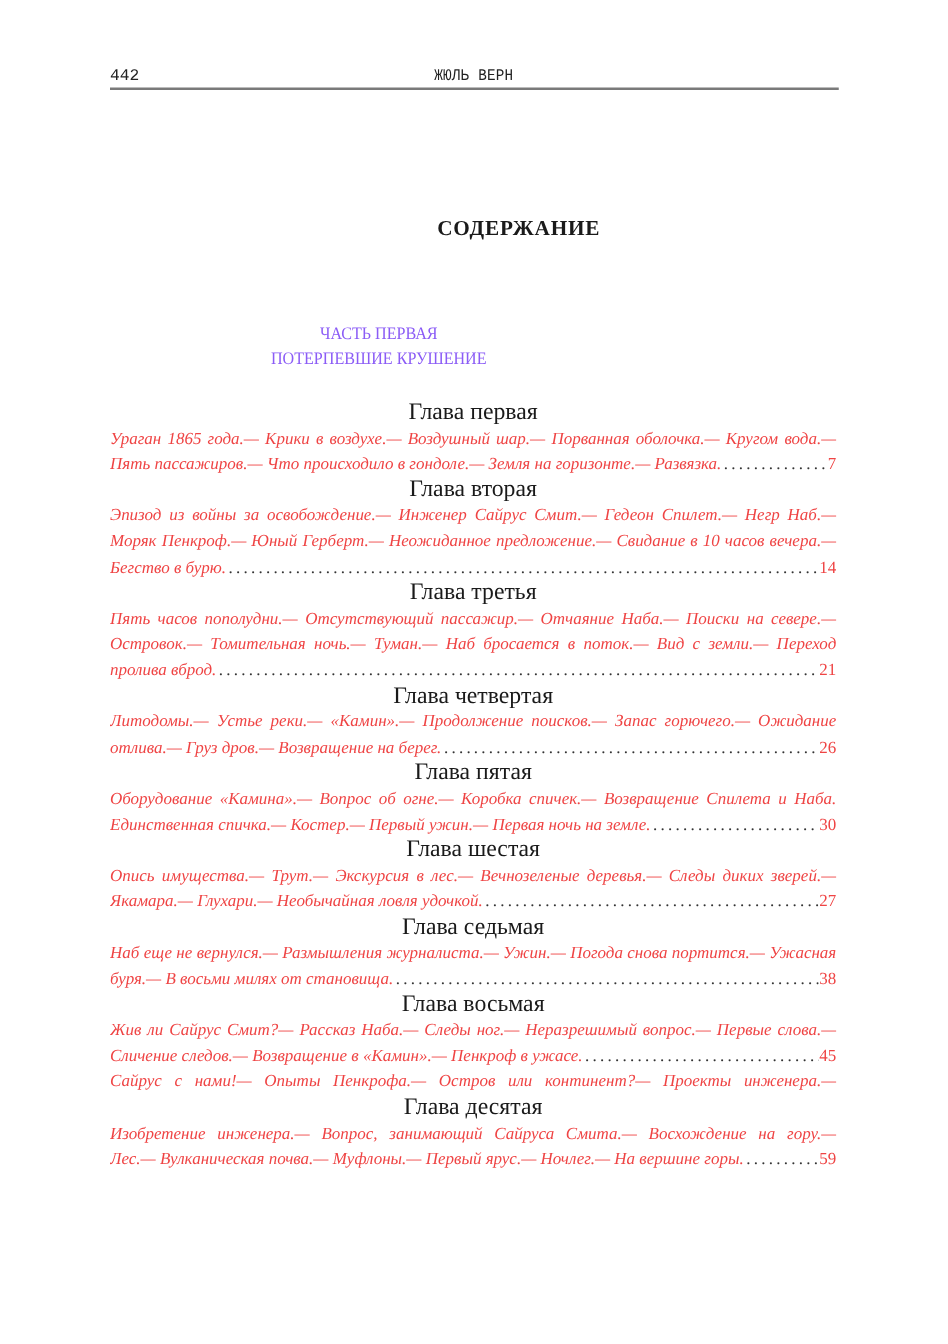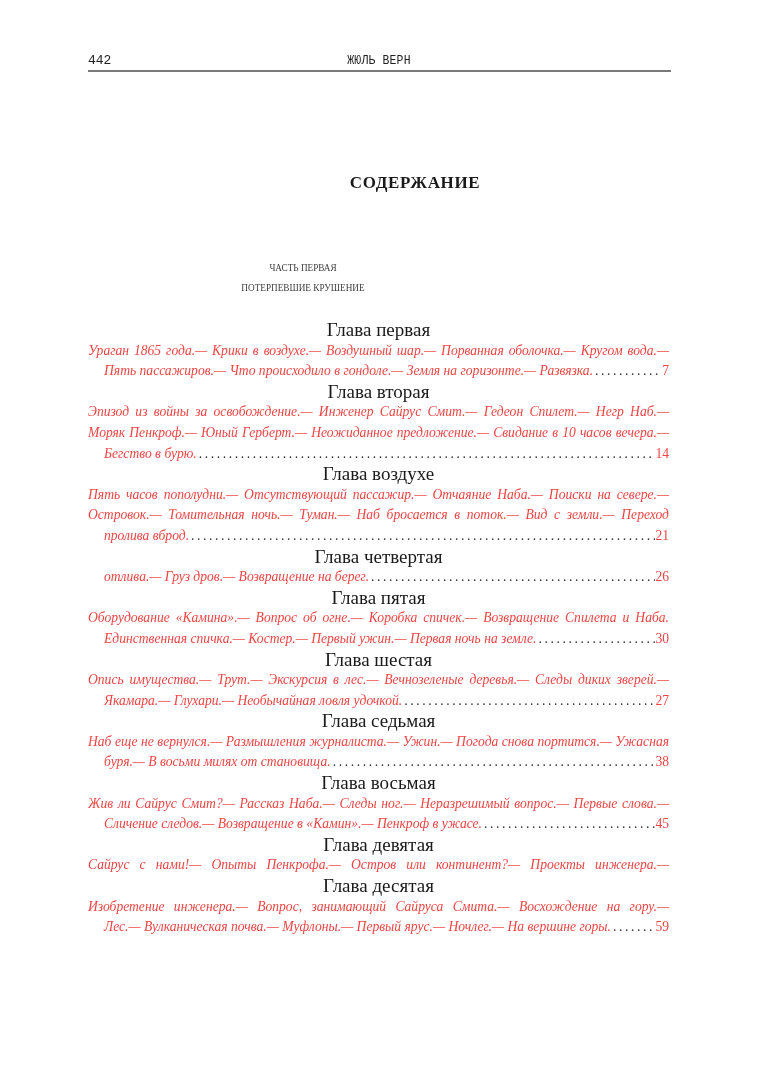--- a/index.html
+++ b/index.html
@@ -59,23 +59,23 @@
       letter-spacing: 0.6px;
       color: #1a1a1a;
       padding-left: 36px;
     }
     .part-block {
       position: absolute;
       left: 0;
       width: 606px;
       top: 258px;
       text-align: center;
-      font-size: 10px;
+      font-size: 14px;
       line-height: 20px;
-      color: #404040;
+      color: #8b5cf6;
     }
     .part-block div {
       transform: scaleX(0.92);
     }
     .chapters {
       position: absolute;
       left: 88px;
       top: 320px;
       width: 581px;
       font-size: 13.6px;
@@ -97,21 +97,20 @@
       overflow: hidden;
       color: #ef4444;
     }
     .chapter-line.last {
       display: flex;
       text-align: left;
       text-align-last: auto;
     }
     .chapter-line.last .txt {
       flex: 0 0 auto;
-      margin-left: 16px;
     }
     .chapter-line.last .leader {
       flex: 1 1 auto;
       overflow: hidden;
       font-style: normal;
       letter-spacing: 2.2px;
       padding: 0 2px;
       color: #333;
     }
     .chapter-line.last .leader::before {
@@ -158,32 +157,33 @@
     <div class="chapter-line">Эпизод из войны за освобождение.— Инженер Сайрус Смит.— Гедеон Спилет.— Негр Наб.—</div>
     <div class="chapter-line">Моряк Пенкроф.— Юный Герберт.— Неожиданное предложение.— Свидание в 10 часов вечера.—</div>
     <div class="chapter-line last">
       <span class="txt">Бегство в бурю.</span>
       <span class="leader"></span>
       <span class="pg">14</span>
     </div>
   </div>
 
   <div>
-    <div class="chapter-heading">Глава воздухе</div>
+    <div class="chapter-heading">Глава третья</div>
     <div class="chapter-line">Пять часов пополудни.— Отсутствующий пассажир.— Отчаяние Наба.— Поиски на севере.—</div>
     <div class="chapter-line">Островок.— Томительная ночь.— Туман.— Наб бросается в поток.— Вид с земли.— Переход</div>
     <div class="chapter-line last">
       <span class="txt">пролива вброд.</span>
       <span class="leader"></span>
       <span class="pg">21</span>
     </div>
   </div>
 
   <div>
     <div class="chapter-heading">Глава четвертая</div>
+    <div class="chapter-line">Литодомы.— Устье реки.— «Камин».— Продолжение поисков.— Запас горючего.— Ожидание</div>
     <div class="chapter-line last">
       <span class="txt">отлива.— Груз дров.— Возвращение на берег.</span>
       <span class="leader"></span>
       <span class="pg">26</span>
     </div>
   </div>
 
   <div>
     <div class="chapter-heading">Глава пятая</div>
     <div class="chapter-line">Оборудование «Камина».— Вопрос об огне.— Коробка спичек.— Возвращение Спилета и Наба.</div>
@@ -218,21 +218,20 @@
     <div class="chapter-heading">Глава восьмая</div>
     <div class="chapter-line">Жив ли Сайрус Смит?— Рассказ Наба.— Следы ног.— Неразрешимый вопрос.— Первые слова.—</div>
     <div class="chapter-line last">
       <span class="txt">Сличение следов.— Возвращение в «Камин».— Пенкроф в ужасе.</span>
       <span class="leader"></span>
       <span class="pg">45</span>
     </div>
   </div>
 
   <div>
-    <div class="chapter-heading">Глава девятая</div>
     <div class="chapter-line">Сайрус с нами!— Опыты Пенкрофа.— Остров или континент?— Проекты инженера.—</div>
   </div>
 
   <div>
     <div class="chapter-heading">Глава десятая</div>
     <div class="chapter-line">Изобретение инженера.— Вопрос, занимающий Сайруса Смита.— Восхождение на гору.—</div>
     <div class="chapter-line last">
       <span class="txt">Лес.— Вулканическая почва.— Муфлоны.— Первый ярус.— Ночлег.— На вершине горы.</span>
       <span class="leader"></span>
       <span class="pg">59</span>

